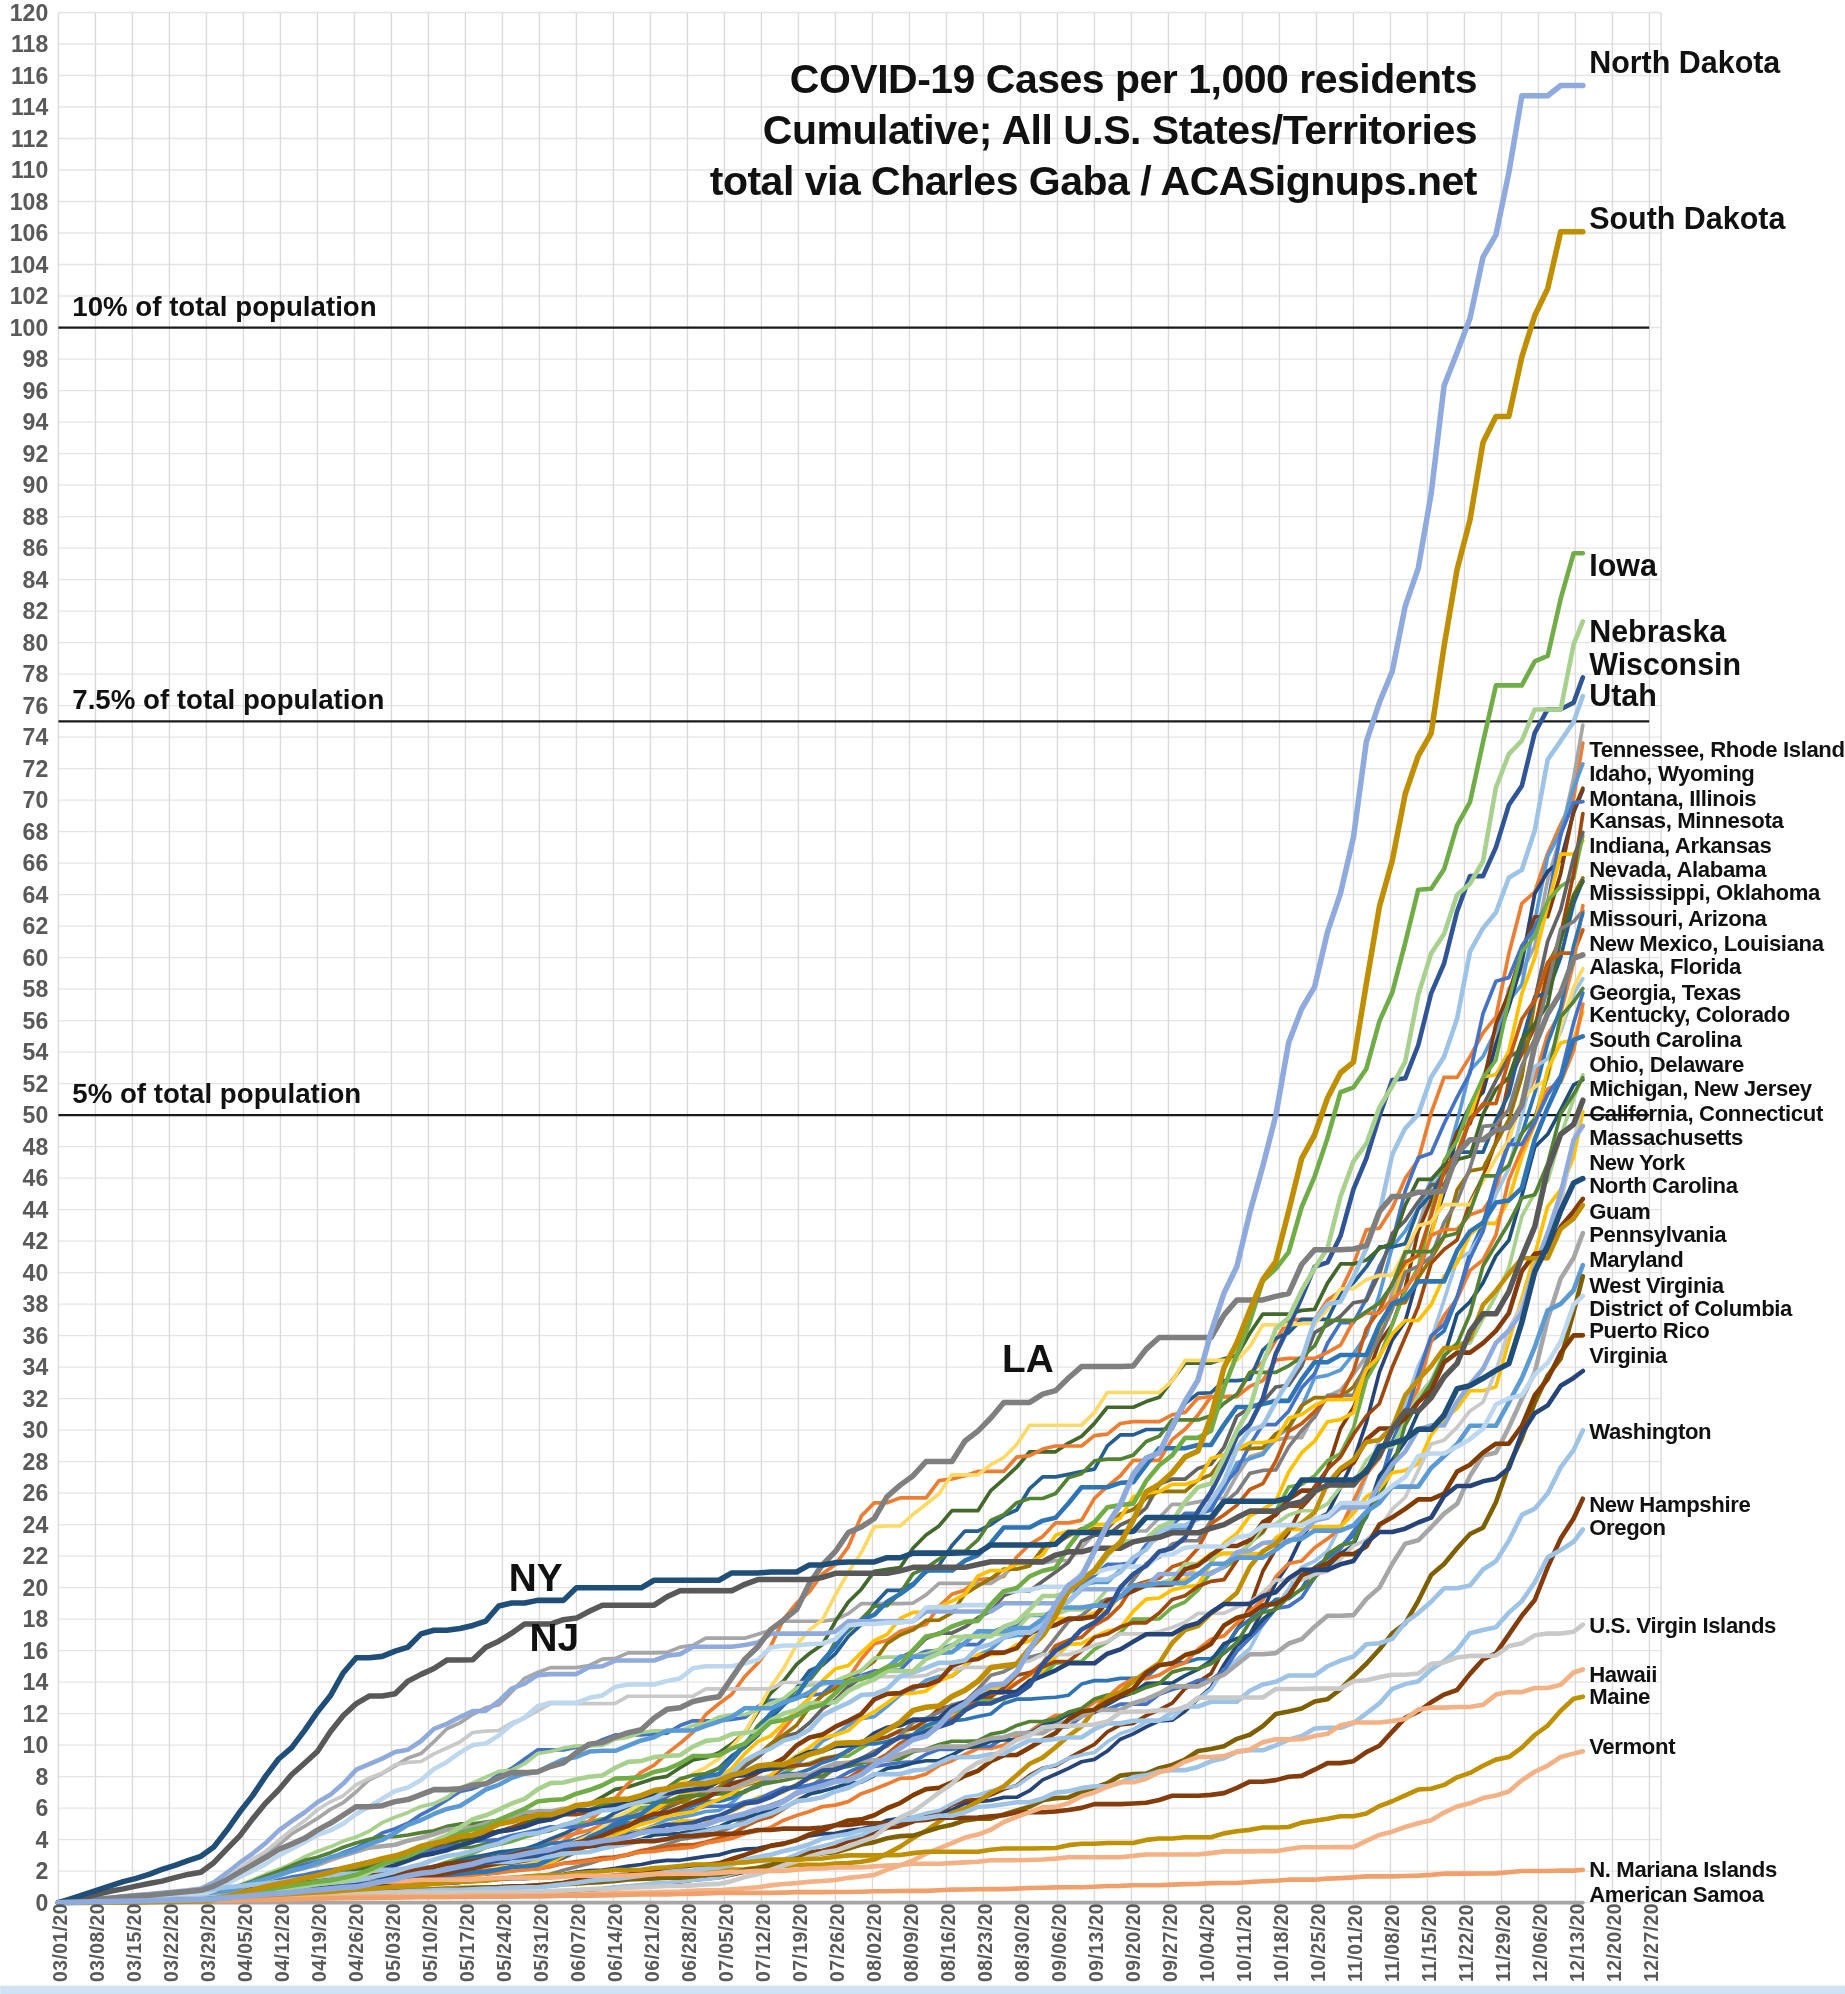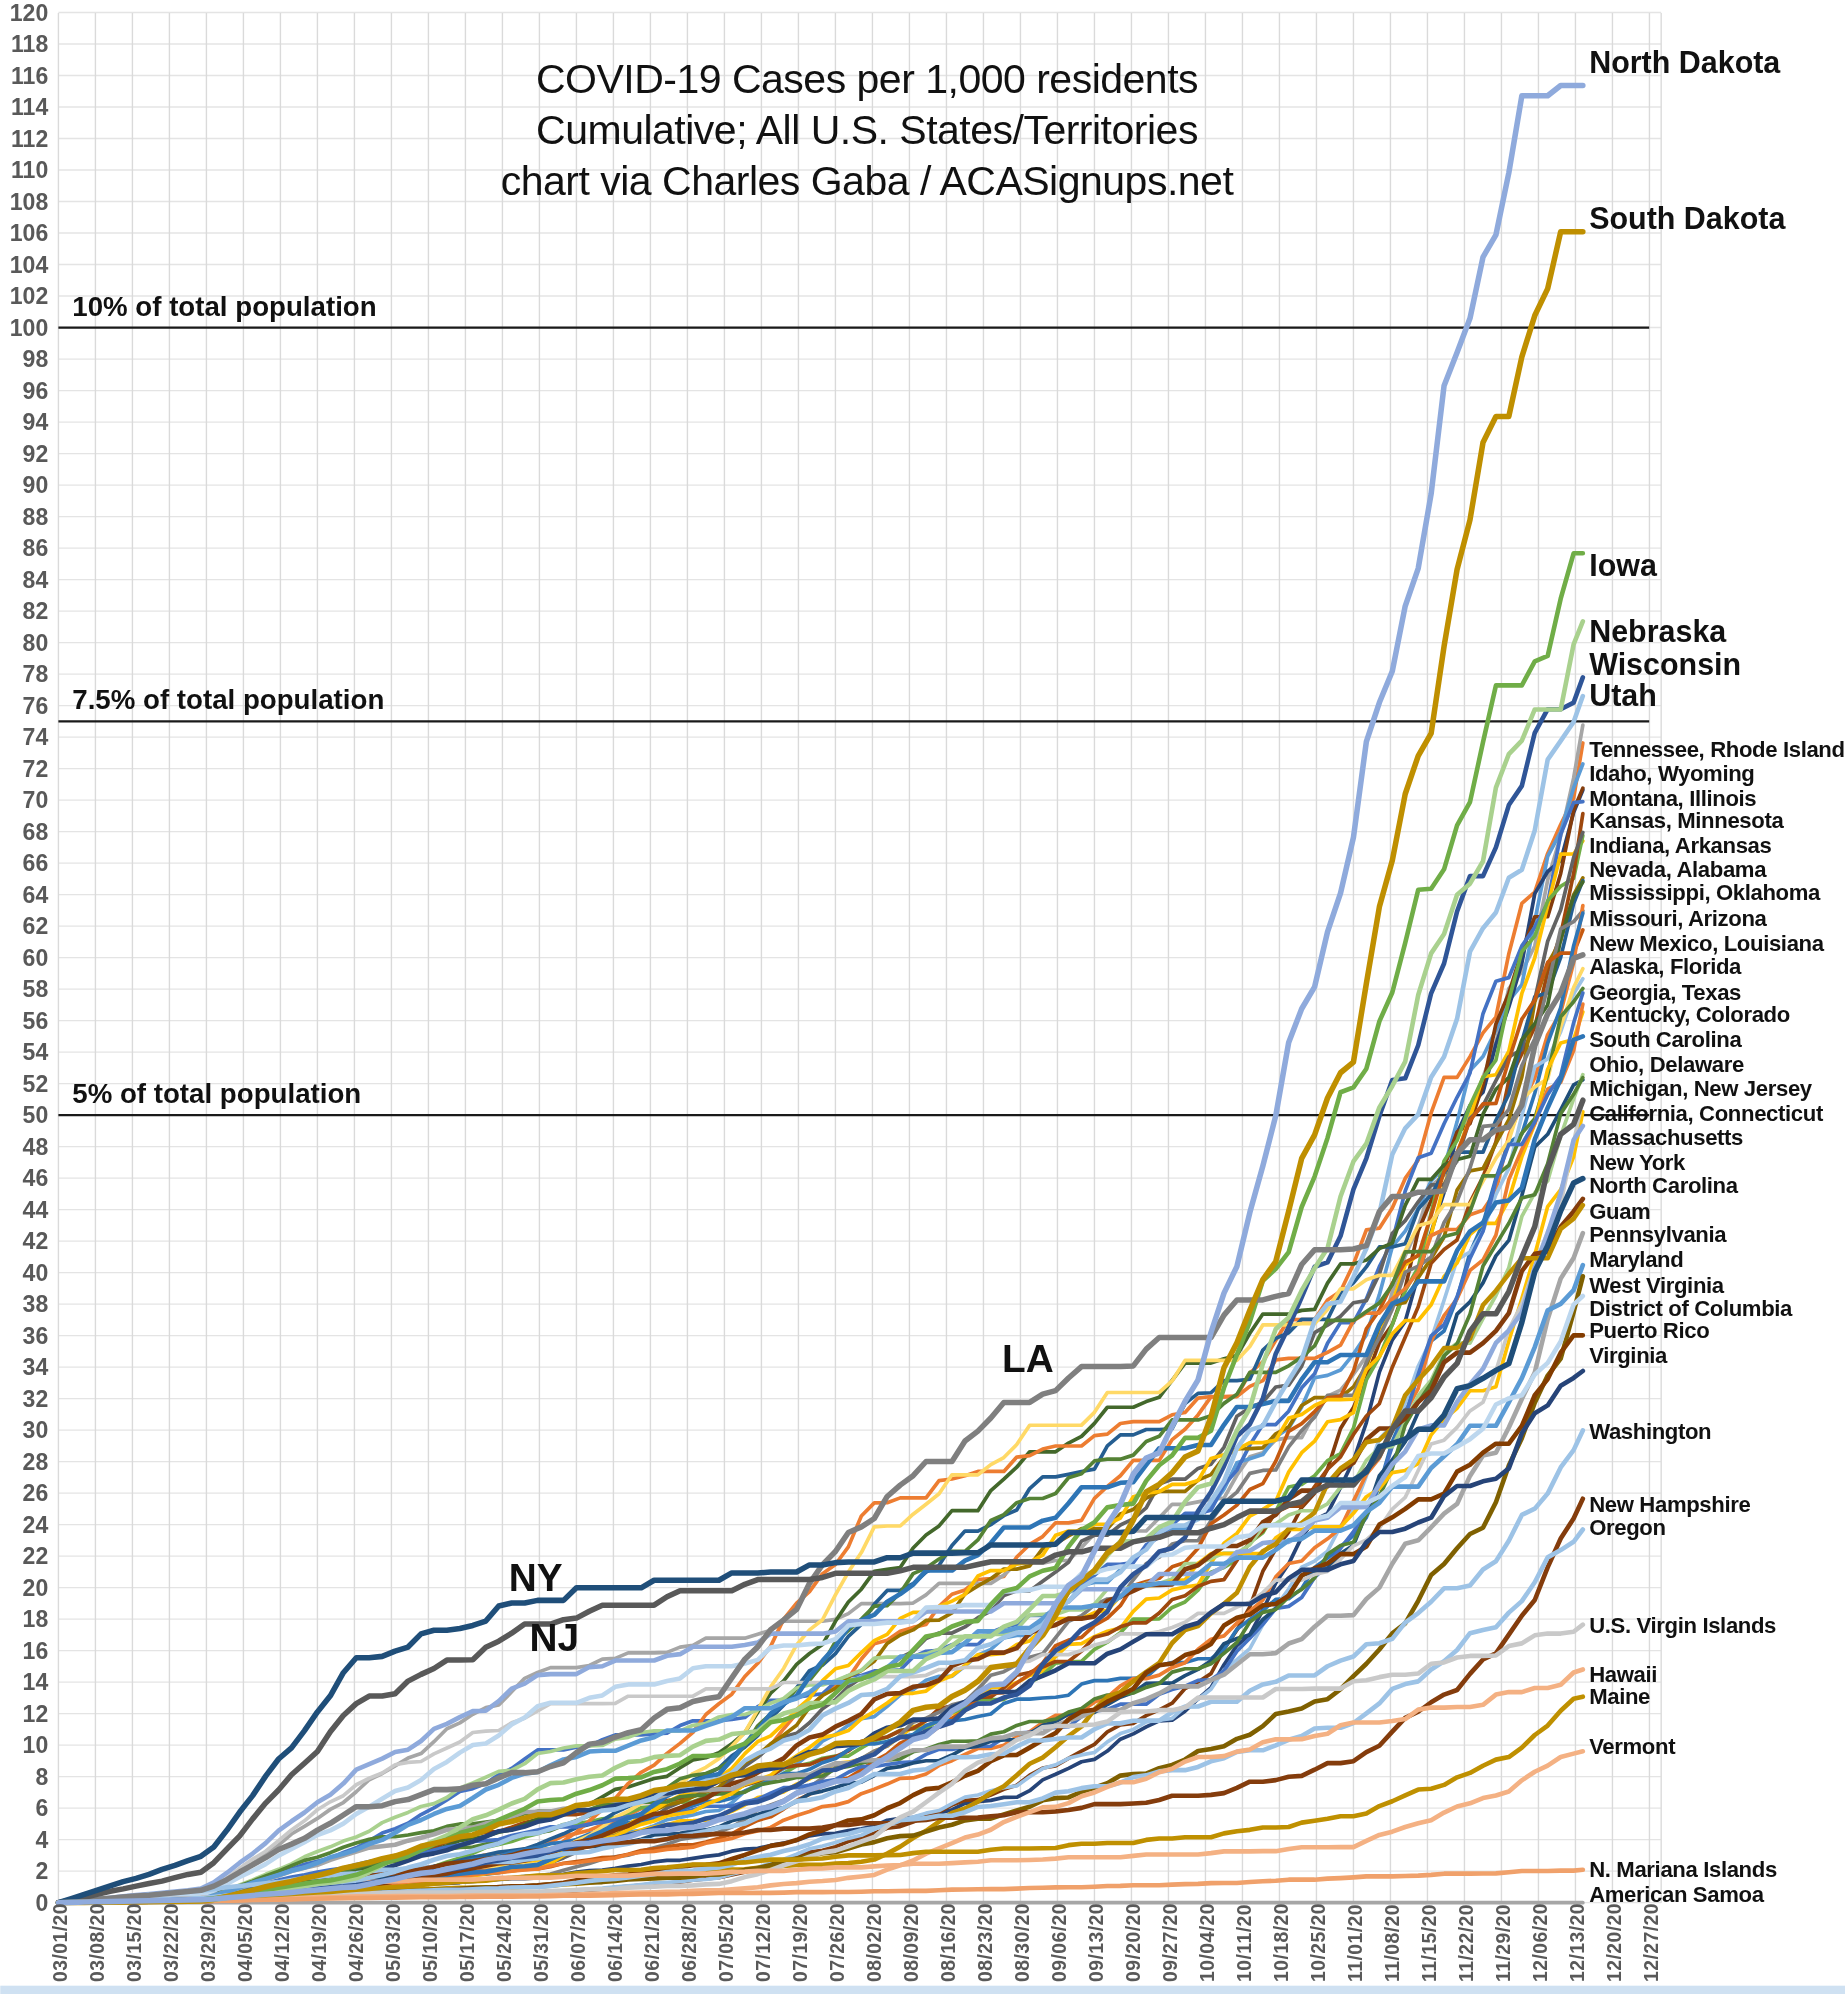--- a/index.html
+++ b/index.html
@@ -1,21 +1,21 @@
 <!DOCTYPE html>
 <html style="font-size:14.8px"><head>
 <meta charset="utf-8">
 <style>
   html,body{margin:0;padding:0;background:#fff;}
   body{width:1846px;height:1994px;position:relative;font-family:"Liberation Sans",sans-serif;}
   .stage{position:absolute;inset:0;}
   svg{position:absolute;left:0;top:0;}
   .title-block{
-    position:absolute;left:267px;top:54px;width:1200px;
-    text-align:center;color:#111;font-weight:normal;
+    position:absolute;left:277px;top:54px;width:1200px;
+    text-align:right;color:#111;font-weight:bold;
     font-size:41px;line-height:51px;letter-spacing:-0.5px;
   }
   .title-block div{white-space:nowrap;}
 </style>
 </head>
 <body>
 
 <div class="stage">
   <svg id="chart-svg" width="1846" height="1994" viewBox="0 0 2000 2161">
       <g>
@@ -349,16 +349,16 @@
         <text transform="translate(1676,2148) rotate(-90)" fill="#595959" font-size="21" font-weight="bold" letter-spacing="0.5" text-anchor="start">12/06/20</text>
         <text transform="translate(1716.1000000000001,2148) rotate(-90)" fill="#595959" font-size="21" font-weight="bold" letter-spacing="0.5" text-anchor="start">12/13/20</text>
         <text transform="translate(1756.2,2148) rotate(-90)" fill="#595959" font-size="21" font-weight="bold" letter-spacing="0.5" text-anchor="start">12/20/20</text>
         <text transform="translate(1796.3,2148) rotate(-90)" fill="#595959" font-size="21" font-weight="bold" letter-spacing="0.5" text-anchor="start">12/27/20</text>
       </g>
       <rect x="0" y="2152" width="2000" height="9" fill="#CFE1F2"></rect>
     </svg>
   <div class="title-block">
     <div>COVID-19 Cases per 1,000 residents</div>
     <div>Cumulative; All U.S. States/Territories</div>
-    <div>chart via Charles Gaba / ACASignups.net</div>
+    <div>total via Charles Gaba / ACASignups.net</div>
   </div>
 </div>
 
 
 </body></html>

